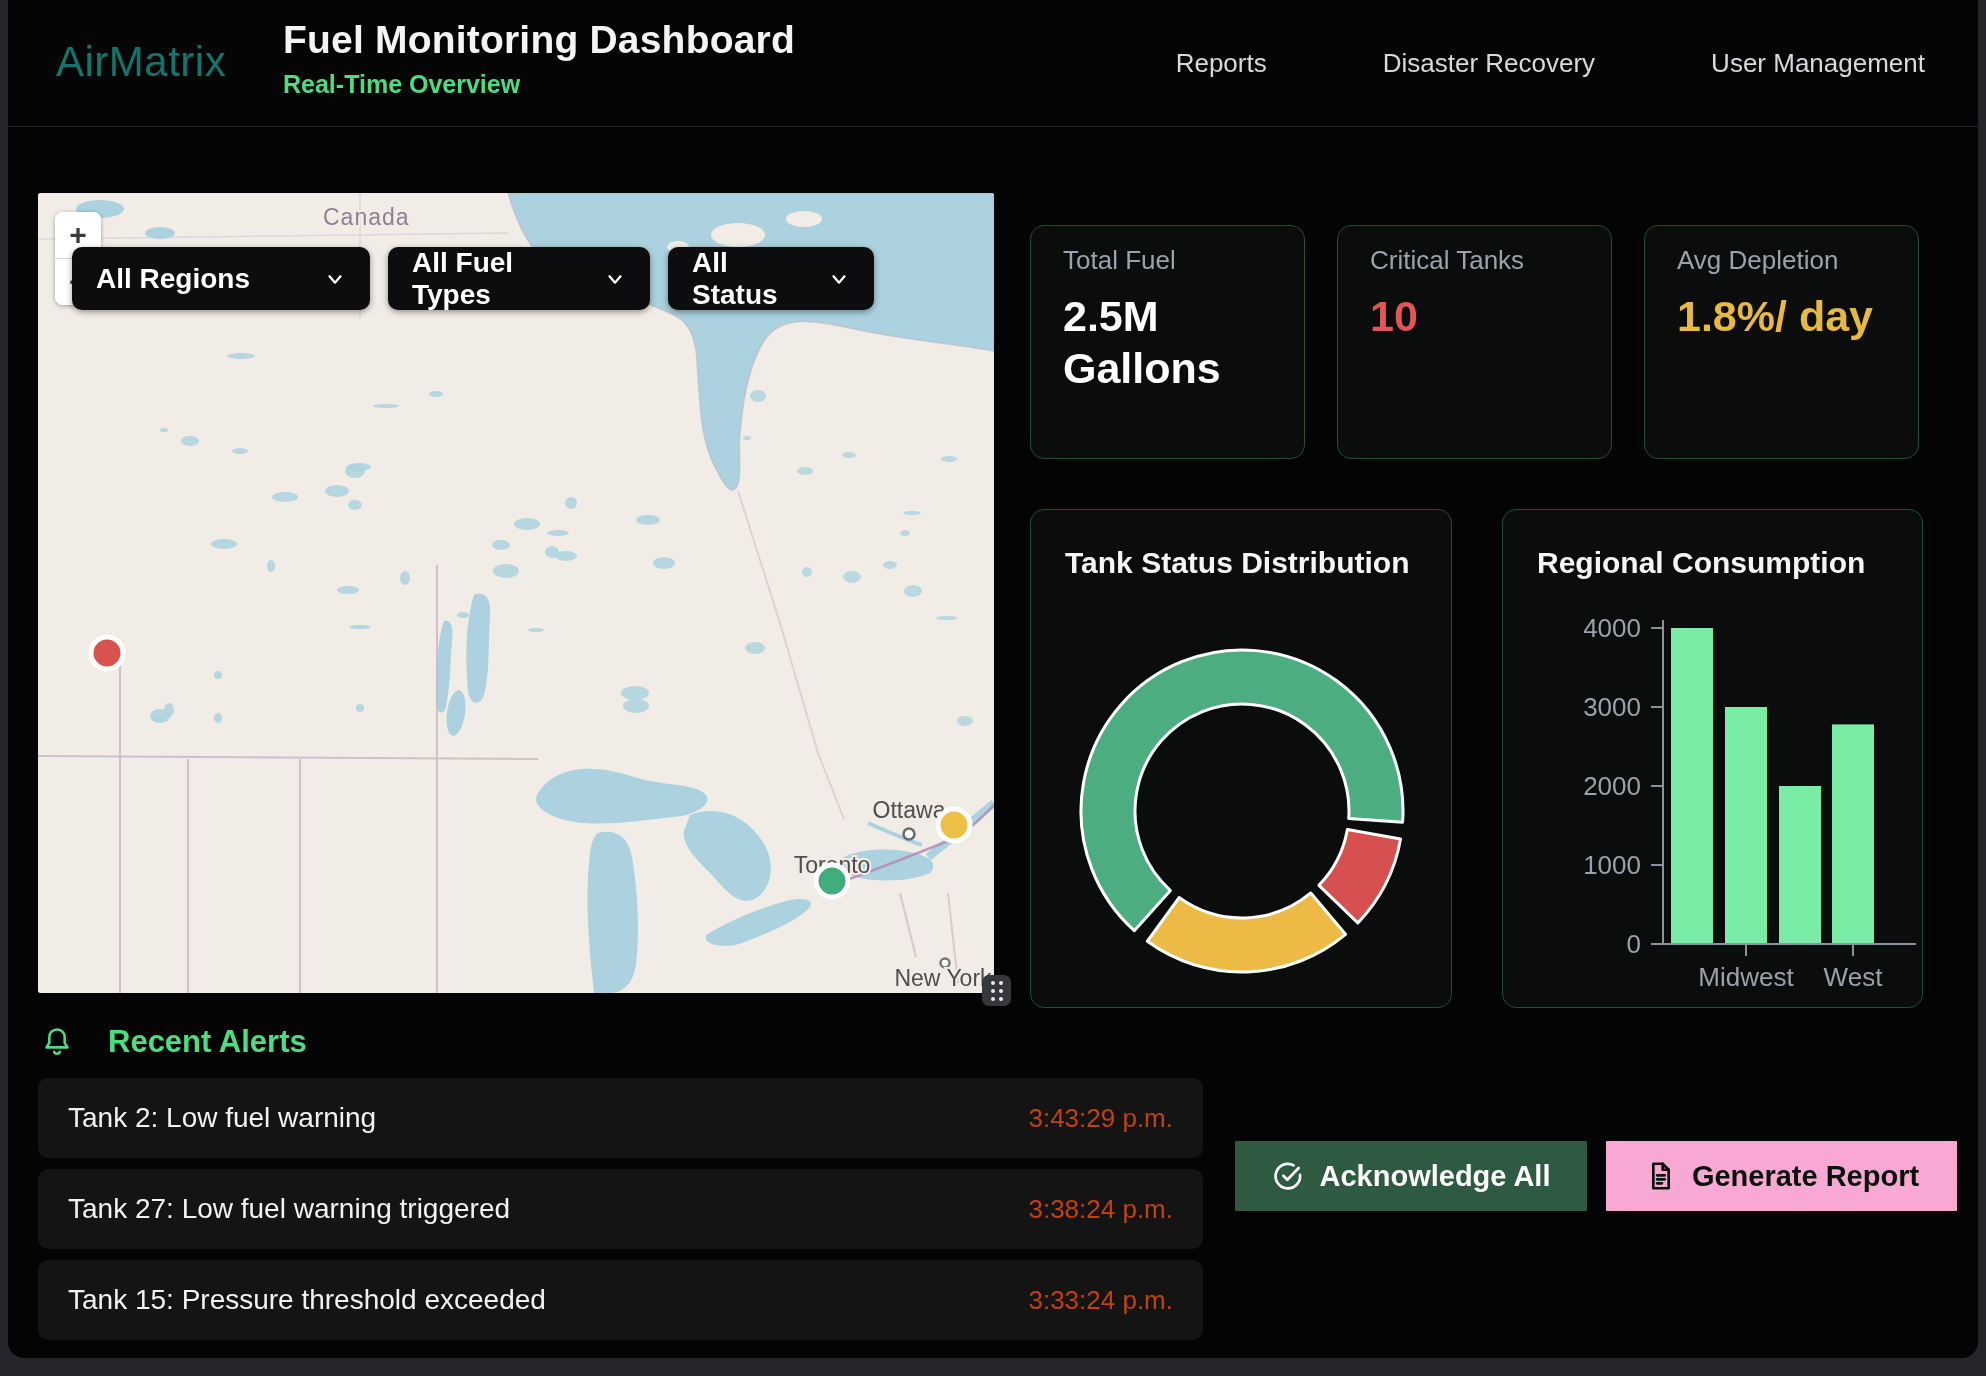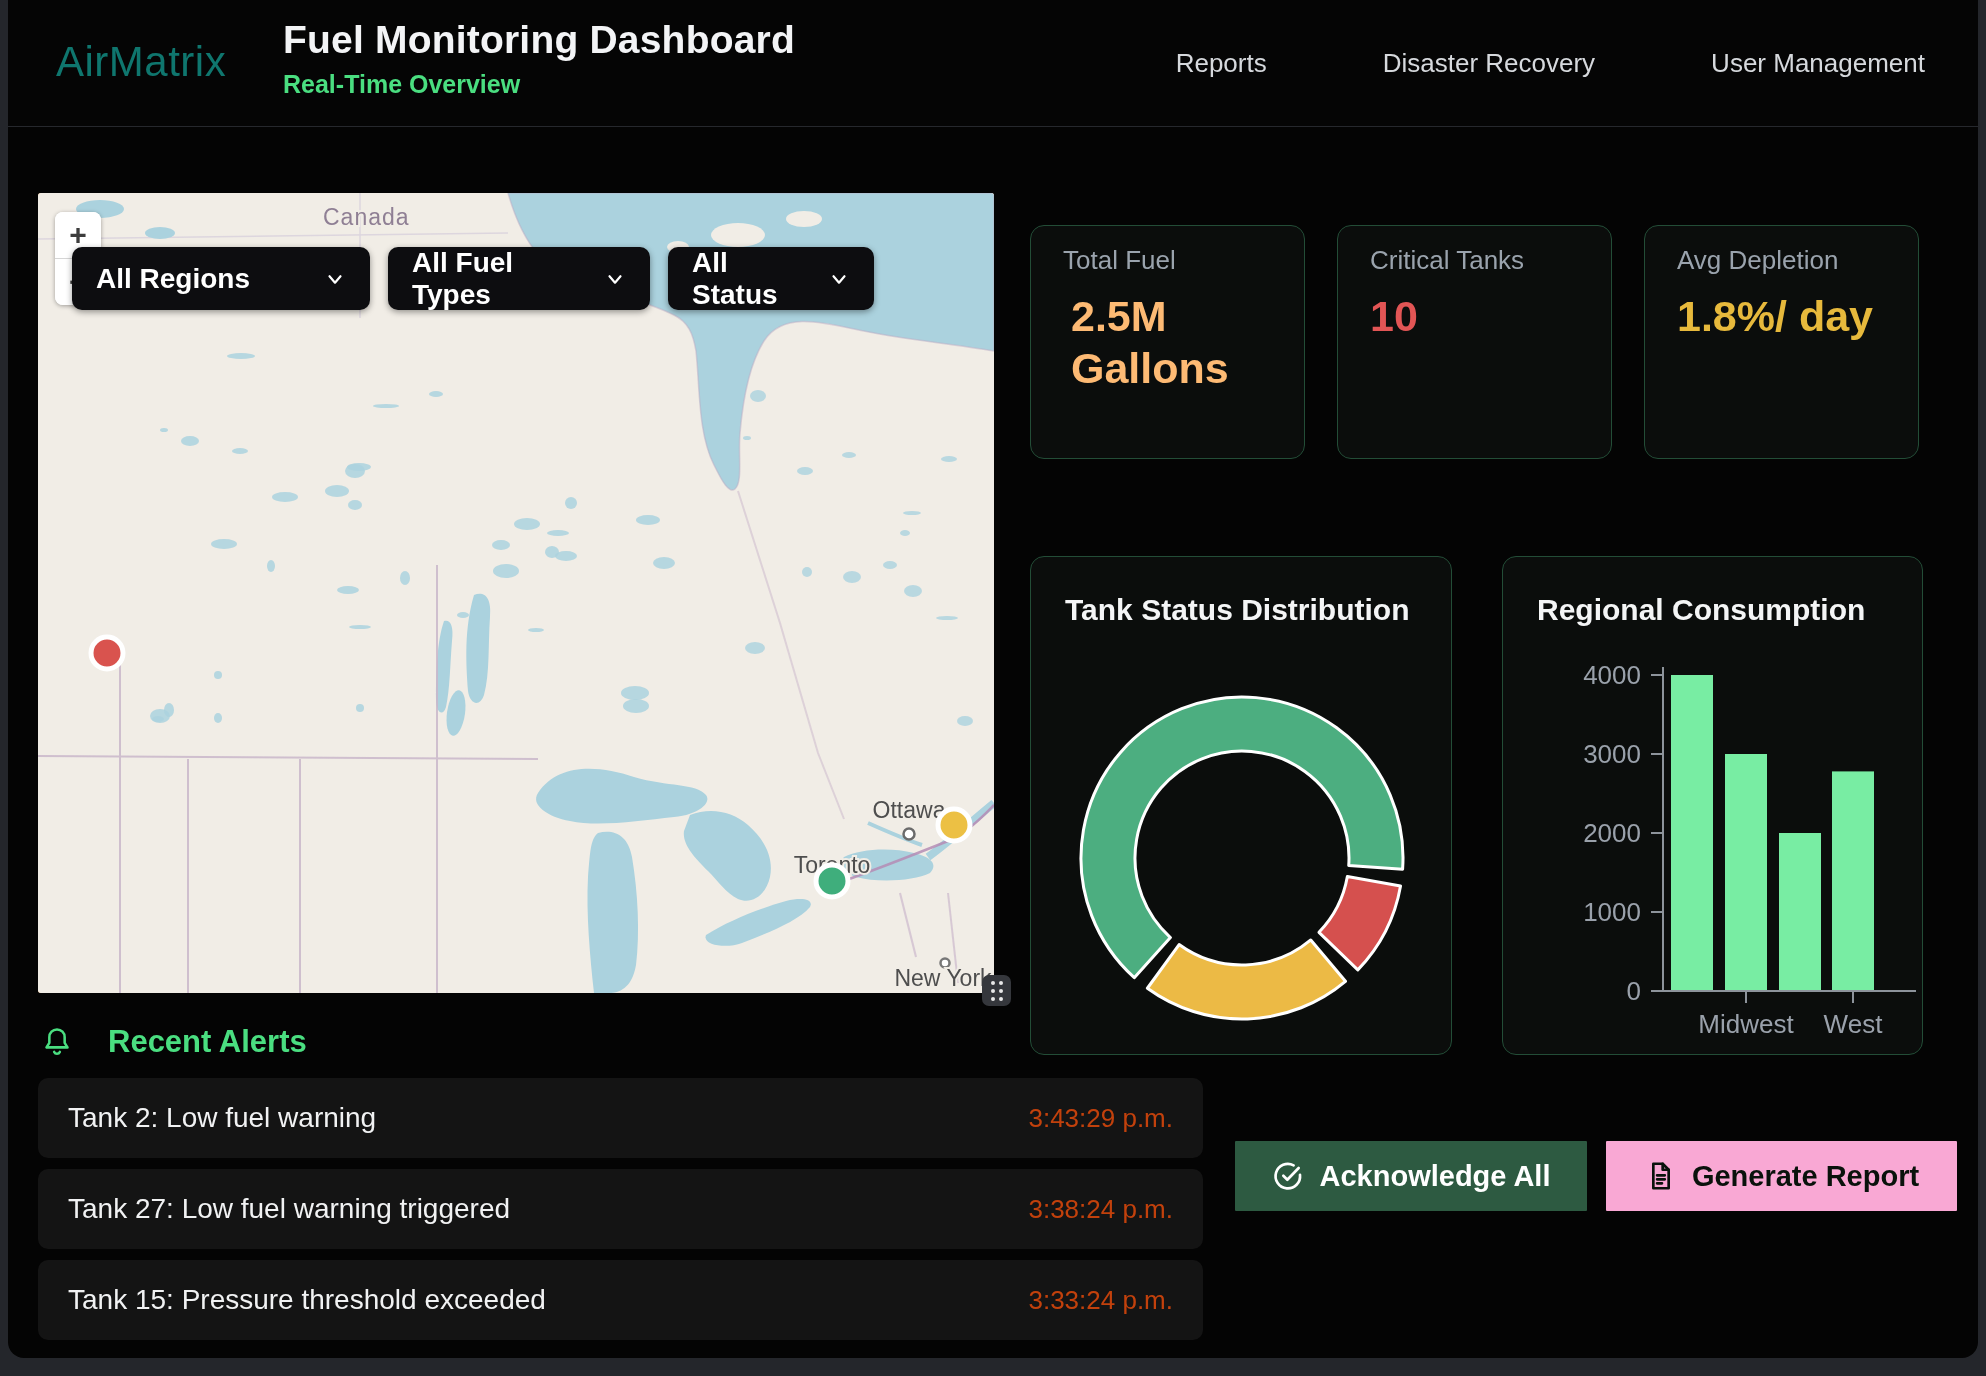--- a/index.html
+++ b/index.html
@@ -35,21 +35,21 @@
   .draghandle{position:absolute;left:944px;top:782px;width:29px;height:31px;background:#35373c;border-radius:7px;display:grid;grid-template-columns:repeat(2,4px);grid-auto-rows:4px;gap:4px;place-content:center;}
   .draghandle i{background:#e8e8e8;border-radius:50%;}
 
   
   .stats{position:absolute;left:1030px;top:225px;display:flex;gap:32px;}
   .stat{width:275px;height:234px;box-sizing:border-box;background:#0b0d0c;border:1px solid #234d37;border-radius:14px;padding:19px 32px;}
   .stat .label{font-size:26px;color:#9aa3ad;}
   .stat .value{margin-top:14px;font-size:43px;font-weight:bold;line-height:1.22;}
 
   
-  .card{position:absolute;top:509px;height:499px;background:#0b0d0c;border:1px solid #234d37;border-radius:14px;box-sizing:border-box;margin-top:47px;}
+  .card{position:absolute;top:509px;height:499px;background:#0b0d0c;border:1px solid #234d37;border-radius:14px;box-sizing:border-box;}
   .donut-card{left:1030px;width:422px;}
   .bar-card{left:1502px;width:421px;}
   .card h2{position:absolute;left:34px;top:36px;margin:0;font-size:30px;font-weight:bold;color:#f4f5f6;}
   #donut{position:absolute;left:48px;top:138px;}
   #barchart{position:absolute;left:0;top:0;}
 
   
   .alerts-head{position:absolute;left:40px;top:1024px;display:flex;align-items:center;gap:34px;}
   .alerts-head span{font-size:31px;font-weight:bold;color:#4ade80;}
   #alert-list{position:absolute;left:38px;top:1078px;width:1165px;}
@@ -232,21 +232,21 @@
       <i></i>
       <i></i>
       <i></i>
       <i></i>
   </div>
 </div>
 
 <div class="stats" id="stats">
     <div class="stat">
       <div class="label">Total Fuel</div>
-      <div class="value" style="color: #fdba74; margin-left: 8px;">2.5M Gallons</div>
+      <div class="value" style="color: #ffffff;">2.5M Gallons</div>
     </div>
     <div class="stat">
       <div class="label">Critical Tanks</div>
       <div class="value" style="color: rgb(226, 85, 85);">10</div>
     </div>
     <div class="stat">
       <div class="label">Avg Depletion</div>
       <div class="value" style="color: rgb(231, 185, 60);">1.8%/ day</div>
     </div>
   </div>

